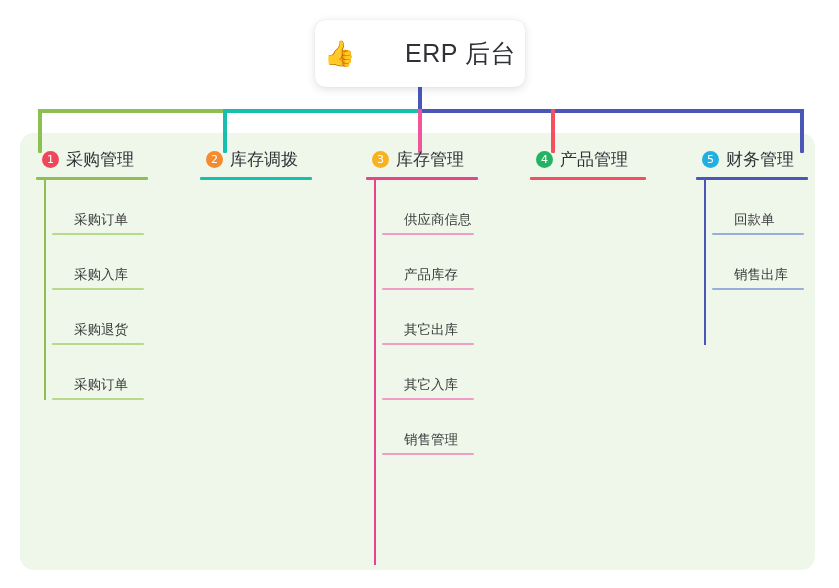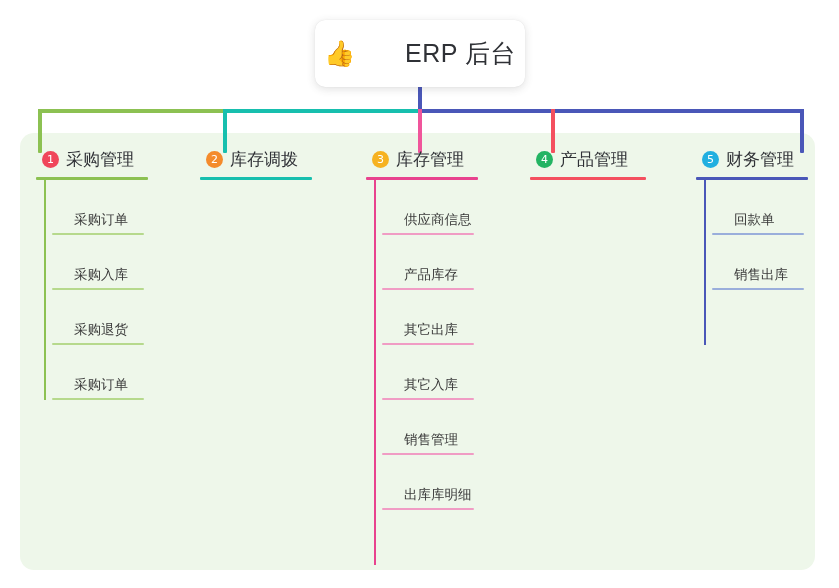--- a/index.html
+++ b/index.html
@@ -234,24 +234,20 @@
             <div class="item-rule" style="width: 92px; background: rgb(240, 156, 196);"></div>
           </div>
           <div class="item">
             <span class="item-label">其它入库</span>
             <div class="item-rule" style="width: 92px; background: rgb(240, 156, 196);"></div>
           </div>
           <div class="item">
             <span class="item-label">销售管理</span>
             <div class="item-rule" style="width: 92px; background: rgb(240, 156, 196);"></div>
           </div>
-          <div class="item">
-            <span class="item-label">出库库明细</span>
-            <div class="item-rule" style="width: 92px; background: rgb(240, 156, 196);"></div>
-          </div>
         </div>
       </div>
       <div class="column" style="left: 530px; top: 146px;">
         <div class="col-head">
           <span class="badge" style="background: rgb(35, 180, 99);">4</span>
           <span class="col-title">产品管理</span>
         </div>
         <div class="head-rule" style="width: 116px; background: rgb(244, 80, 95);"></div>
       </div>
       <div class="column" style="left: 696px; top: 146px;">

